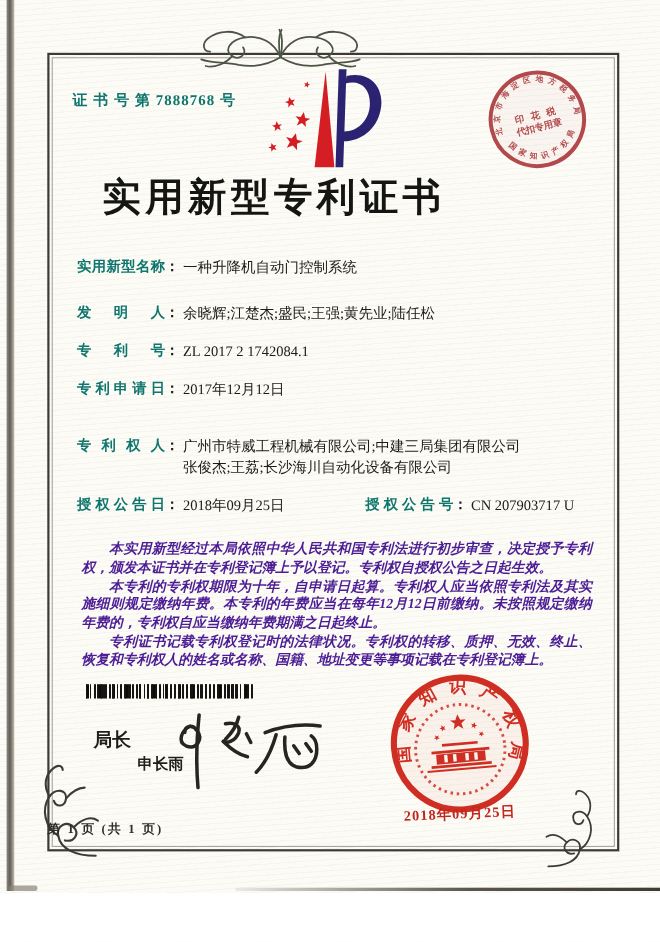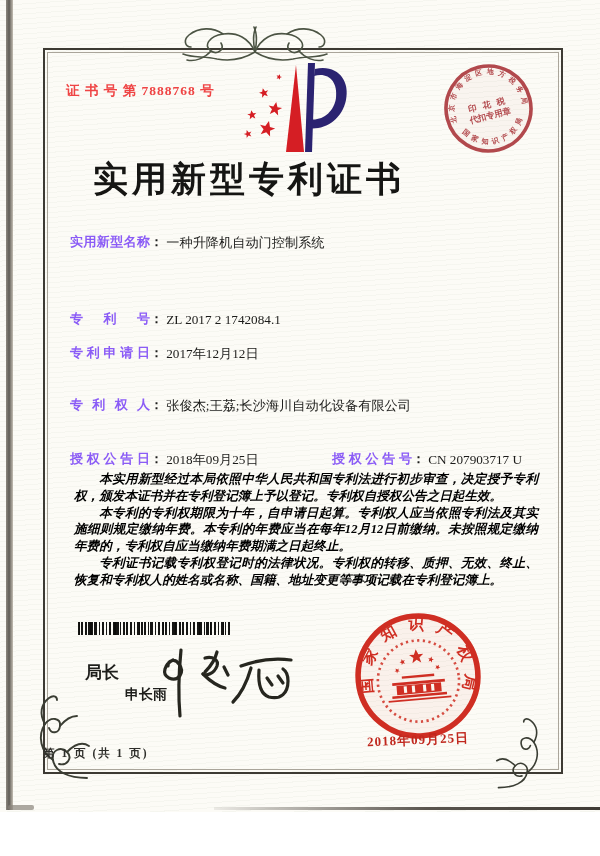--- a/index.html
+++ b/index.html
@@ -15,36 +15,36 @@
       background:linear-gradient(90deg,rgba(120,115,108,.12),#5a554e 55%,#3e3a34);}
   .scan-smudge{position:absolute;left:8px;top:805px;width:26px;height:5px;background:#8a857c;border-radius:2px;opacity:.7;}
   
   .frame{position:absolute;left:43px;top:48px;width:516px;height:722px;border:2.5px solid #3d3a33;}
   .frame-inner{position:absolute;inset:2px;border:1px solid #aaa59a;}
   
   .orn-top{position:absolute;left:175px;top:23px;width:160px;height:48px;}
   .orn-bl{position:absolute;left:27px;top:694px;width:64px;height:88px;}
   .orn-br{position:absolute;left:494px;top:717px;width:56px;height:74px;transform:scale(-1,1);}
   
-  .cert-no{position:absolute;left:66px;top:82px;font-size:13.5px;letter-spacing:1px;color:#ef4444;font-weight:bold;text-align:right;}
+  .cert-no{position:absolute;left:66px;top:82px;font-size:13.5px;letter-spacing:1px;color:#0f766e;font-weight:bold;text-align:right;}
   .logo{position:absolute;left:238px;top:62px;width:112px;height:96px;}
   .title{position:absolute;left:43px;top:156px;width:412px;text-align:center;
          font-size:35px;font-weight:900;letter-spacing:4px;color:#151513;}
   
   .frow{position:absolute;left:70px;width:480px;font-size:13px;}
   .f-label{display:inline-block;width:80px;text-align:justify;text-align-last:justify;
-           font-weight:bold;color:#8b5cf6;vertical-align:top;}
+           font-weight:bold;color:#0f766e;vertical-align:top;}
   .f-colon{font-weight:bold;vertical-align:top;}
   .f-value{display:inline-block;font-weight:normal;font-size:13.2px;color:#1b1b19;
            max-width:378px;vertical-align:top;line-height:19px;}
   .f-value .ln{display:block;}
   .f-pair2{position:absolute;left:262px;top:0;}
   
-  .paras{position:absolute;left:74px;top:471px;width:464px;font-size:12.6px;line-height:16.8px;
-         text-align:justify;color:#000000;font-style:italic;font-weight:600;}
+  .paras{position:absolute;left:74px;top:491px;width:464px;font-size:12.6px;line-height:16.8px;
+         text-align:justify;color:#4c1d95;font-style:italic;font-weight:600;}
   .paras p{margin:0;text-indent:2em;}
   
   .barcode{position:absolute;left:78px;top:622px;width:152px;height:13px;
       background:
         repeating-linear-gradient(90deg,#161614 0 1.5px,transparent 1.5px 3.5px),
         repeating-linear-gradient(90deg,#161614 0 1px,transparent 1px 8px),
         repeating-linear-gradient(90deg,#0c0c0a 0 2.5px,transparent 2.5px 12px);}
   .sig-title{position:absolute;left:85px;top:661px;font-size:17px;font-weight:bold;color:#1e1e1b;
              font-family:Liberation Serif, serif;}
   .sig-name{position:absolute;left:85px;top:686px;font-size:14px;font-weight:bold;color:#1e1e1b;
@@ -139,31 +139,35 @@
     <text x="48" y="47" text-anchor="middle" font-size="8.4" font-weight="bold" fill="#ac3a3f" letter-spacing="2">印 花 税</text>
     <text x="48" y="58" text-anchor="middle" font-size="8.4" font-weight="bold" fill="#ac3a3f">代扣专用章</text>
   </svg>
 
   <div class="title">实用新型专利证书</div>
 
   <div class="frow" style="top:233px">
     <span class="f-label">实用新型名称</span><span class="f-colon">：</span>
     <span class="f-value">一种升降机自动门控制系统</span>
   </div>
+  <div class="frow" style="top:275px">
+    <span class="f-label">发明人</span><span class="f-colon">：</span>
+    <span class="f-value">余晓辉;江楚杰;盛民;王强;黄先业;陆任松</span>
+  </div>
   <div class="frow" style="top:310px">
     <span class="f-label">专利号</span><span class="f-colon">：</span>
     <span class="f-value">ZL 2017 2 1742084.1</span>
   </div>
   <div class="frow" style="top:344px">
     <span class="f-label">专利申请日</span><span class="f-colon">：</span>
     <span class="f-value">2017年12月12日</span>
   </div>
   <div class="frow" style="top:396px">
     <span class="f-label">专利权人</span><span class="f-colon">：</span>
-    <span class="f-value"><span class="ln">张俊杰;王荔;长沙海川自动化设备有限公司</span></span>
+    <span class="f-value"><span class="ln">广州市特威工程机械有限公司;中建三局集团有限公司</span><span class="ln">张俊杰;王荔;长沙海川自动化设备有限公司</span></span>
   </div>
   <div class="frow" style="top:450px">
     <span class="f-label">授权公告日</span><span class="f-colon">：</span>
     <span class="f-value">2018年09月25日</span>
     <span class="f-pair2">
       <span class="f-label">授权公告号</span><span class="f-colon">：</span>
       <span class="f-value">CN 207903717 U</span>
     </span>
   </div>
 

